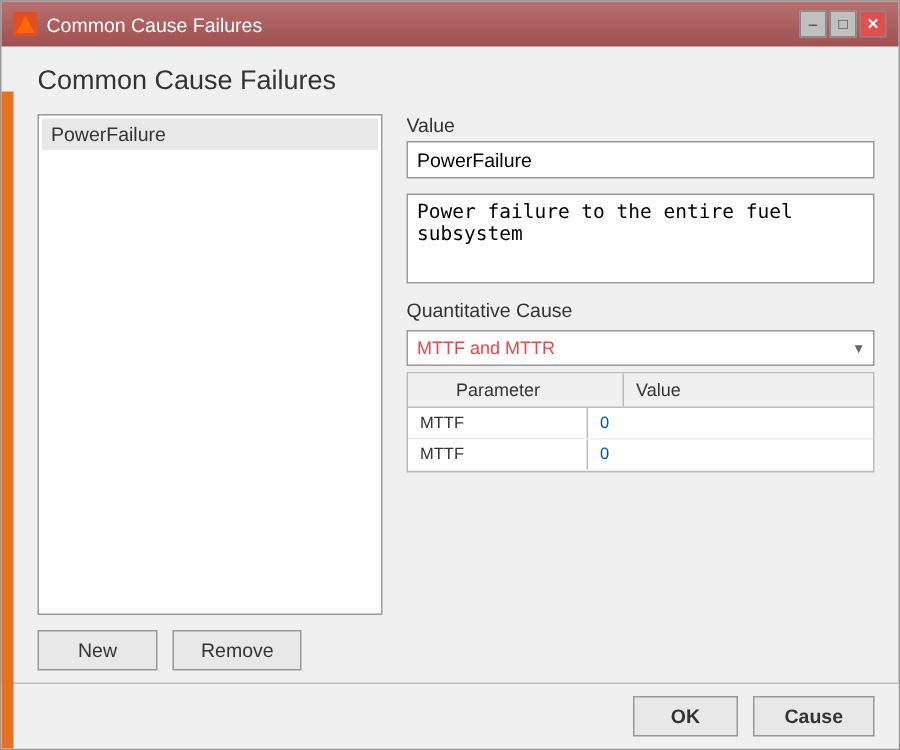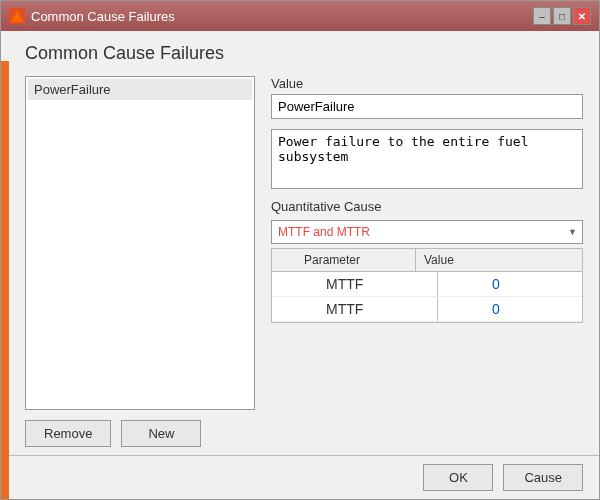--- a/index.html
+++ b/index.html
@@ -215,23 +215,22 @@
     }
     .param-col-header:last-child {
       flex: 1;
     }
     .param-row {
       display: flex;
       border-bottom: 1px solid #eee;
     }
     .param-cell {
       padding: 4px 8px;
-      font-size: 14px;
-      color: #333;
-      margin-left: 46px;
+      font-size: 11px;
+      color: #333;
     }
     .param-cell:first-child {
       width: 120px;
       border-right: 1px solid #bbb;
       background: white;
     }
     .param-cell:last-child {
       flex: 1;
       color: #0055cc;
     }
@@ -246,20 +245,21 @@
     }
     .footer-btn {
       padding: 5px 20px;
       background: #e8e8e8;
       border: 1px solid #999;
       cursor: pointer;
       font-size: 13px;
       color: #333;
       min-width: 70px;
       text-align: center;
+      font-weight: bold;
     }
     .quantitative-section {
       display: flex;
       flex-direction: column;
       gap: 4px;
     }
     .window-relative {
       position: relative;
       flex: 1;
       display: flex;
@@ -292,22 +292,22 @@
     <div class="content-area">
       <div class="page-title">Common Cause Failures</div>
 
       <div class="main-layout">
 
         <div class="left-panel">
           <div class="list-box">
             <div class="list-item selected">PowerFailure</div>
           </div>
           <div class="left-buttons">
+            <button class="btn">New</button>
             <button class="btn">Remove</button>
-            <button class="btn">New</button>
           </div>
         </div>
 
         <div class="right-panel">
 
           <div class="field-group">
             <label class="field-label">Value</label>
             <input class="text-input" type="text" value="PowerFailure" style="">
           </div>
 

